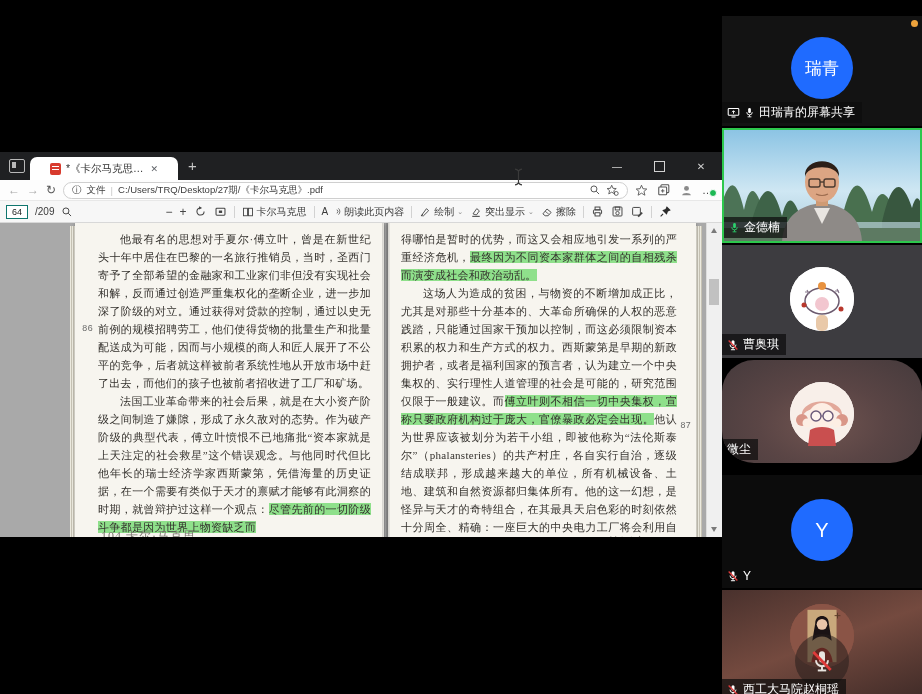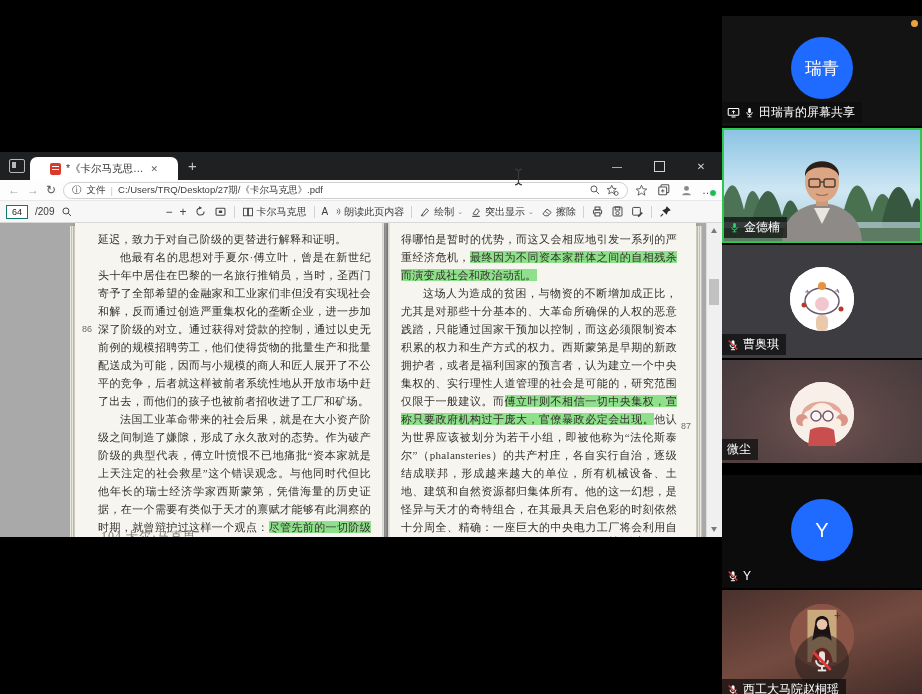--- a/index.html
+++ b/index.html
@@ -51,41 +51,41 @@
   .page.pr{left:318px;width:308px;padding:7px 19px 0 13px;}
   .edgeL{position:absolute;left:0;top:3px;width:5px;height:336px;background:repeating-linear-gradient(90deg,#eceadf 0 1px,#c6c2b4 1px 2px);}
   .edgeR{position:absolute;left:626px;top:3px;width:6px;height:336px;background:repeating-linear-gradient(90deg,#eceadf 0 1px,#c6c2b4 1px 2px);}
   .spine{position:absolute;left:312px;top:0;width:8px;height:340px;
          background:linear-gradient(90deg,rgba(0,0,0,.14),rgba(0,0,0,.03) 45%,rgba(0,0,0,.20) 60%,rgba(0,0,0,.05));z-index:3;}
   .bodytext{font-family:"Liberation Serif","DejaVu Serif",serif;font-size:11px;line-height:18px;
             text-align:justify;color:#33302c;letter-spacing:.3px;}
   .bodytext p{margin:0;}
   .bodytext p.ind{text-indent:2em;}
   .hl{background:#8fe08b;}
-  .mnum{position:absolute;font-size:9px;color:#6b6b6b;font-family:Liberation Sans, sans-serif;}
+  .mnum{position:absolute;font-size:9px;color:#6b6b6b;font-family:Liberation Mono, monospace;}
   .mnum.l{left:7px;top:101px;}
   .mnum.r{right:5px;top:198px;}
   .pfoot{position:absolute;font-size:12px;color:#7a776f;font-family:"Liberation Serif",serif;letter-spacing:1px;}
   .pfoot.l{left:26px;top:305px;}
   .pfoot.r{right:24px;top:311px;}
   
   .vscroll{position:absolute;right:0;top:0;width:15px;height:314px;background:#f0f0f0;border-left:1px solid #ddd;}
   .varrow{position:absolute;left:4px;width:0;height:0;border-left:3.5px solid transparent;border-right:3.5px solid transparent;}
   .varrow.up{top:5px;border-bottom:5px solid #7a7a7a;}
   .varrow.dn{bottom:5px;border-top:5px solid #7a7a7a;}
   .vthumb{position:absolute;left:2px;top:56px;width:10px;height:26px;background:#c1c1c1;}
   
   .ibeam{position:absolute;left:514px;top:168px;width:9px;height:18px;z-index:50;}
   
   .sidebar{position:absolute;left:722px;top:16px;width:200px;height:694px;background:#000;}
   .tile{position:absolute;left:0;width:200px;overflow:hidden;background:#151515;}
   .t1{top:0;height:110px;background:#131313;}
   .t2{top:112px;height:115px;box-sizing:border-box;border:2px solid #2dc84d;background:#3a5a44;}
   .t3{top:229px;height:113px;background:#3d3c40;}
-  .t4{top:344px;height:103px;background:radial-gradient(ellipse at 50% 62%,#705450 0%,#5a4545 45%,#453a3c 100%);}
+  .t4{top:344px;height:103px;background:radial-gradient(ellipse at 50% 62%,#705450 0%,#5a4545 45%,#453a3c 100%);border-radius:32px;}
   .t5{top:459px;height:113px;background:#0c0c0c;}
   .t6{top:574px;height:113px;background:linear-gradient(160deg,#49312d,#744a3f 48%,#3e2a27);}
   .avatar{position:absolute;left:50%;transform:translateX(-50%);border-radius:50%;display:flex;align-items:center;justify-content:center;}
   .avatar.blue{width:62px;height:62px;background:#1f6bff;color:#fff;}
   .t1 .avatar{top:21px;font-size:17px;}
   .t5 .avatar{top:24px;font-size:20px;}
   .avatar.img{width:64px;height:64px;background:#fff;top:22px;}
   .t6 .avatar.img{top:14px;background:#8a5446;}
   .namelabel{position:absolute;left:0;bottom:3px;background:rgba(12,12,12,.72);color:#fff;font-size:12px;
              padding:2px 7px 2px 5px;display:flex;align-items:center;gap:4px;max-width:190px;white-space:nowrap;}
@@ -302,21 +302,20 @@
           <use href="#sym-pin"></use>
         </svg>
     </div>
 
     <div class="pdfcontent">
       <div class="book">
         <div class="edgeL"></div>
         <div class="edgeR"></div>
         <div class="page pl">
           <div class="bodytext">
-              <p><span>延迟，致力于对自己阶级的更替进行解释和证明。</span></p>
               <p class="ind"><span>他最有名的思想对手夏尔·傅立叶，曾是在新世纪头十年中居住在巴黎的一名旅行推销员，当时，圣西门寄予了全部希望的金融家和工业家们非但没有实现社会和解，反而通过创造严重集权化的垄断企业，进一步加深了阶级的对立。通过获得对贷款的控制，通过以史无前例的规模招聘劳工，他们使得货物的批量生产和批量配送成为可能，因而与小规模的商人和匠人展开了不公平的竞争，后者就这样被前者系统性地从开放市场中赶了出去，而他们的孩子也被前者招收进了工厂和矿场。</span></p>
               <p class="ind"><span>法国工业革命带来的社会后果，就是在大小资产阶级之间制造了嫌隙，形成了永久敌对的态势。作为破产阶级的典型代表，傅立叶愤恨不已地痛批“资本家就是上天注定的社会救星”这个错误观念。与他同时代但比他年长的瑞士经济学家西斯蒙第，凭借海量的历史证据，在一个需要有类似于天才的禀赋才能够有此洞察的时期，就曾辩护过这样一个观点：</span><span class="hl">尽管先前的一切阶级斗争都是因为世界上物资缺乏而</span></p>
             </div>
           <span class="mnum l">86</span>
           <span class="pfoot l">104 卡尔·马克思</span>
         </div>
         <div class="page pr">
           <div class="bodytext">
               <p><span>得哪怕是暂时的优势，而这又会相应地引发一系列的严重经济危机，</span><span class="hl">最终因为不同资本家群体之间的自相残杀而演变成社会和政治动乱。</span></p>
               <p class="ind"><span>这场人为造成的贫困，与物资的不断增加成正比，尤其是对那些十分基本的、大革命所确保的人权的恶意践踏，只能通过国家干预加以控制，而这必须限制资本积累的权力和生产方式的权力。西斯蒙第是早期的新政拥护者，或者是福利国家的预言者，认为建立一个中央集权的、实行理性人道管理的社会是可能的，研究范围仅限于一般建议。而</span><span class="hl">傅立叶则不相信一切中央集权，宣称只要政府机构过于庞大，官僚暴政必定会出现。</span><span>他认为世界应该被划分为若干小组，即被他称为“法伦斯泰尔”（phalansteries）的共产村庄，各自实行自治，逐级结成联邦，形成越来越大的单位，所有机械设备、土地、建筑和自然资源都归集体所有。他的这一幻想，是怪异与天才的奇特组合，在其最具天启色彩的时刻依然十分周全、精确：一座巨大的中央电力工厂将会利用自身发的电力，完成整个共产村庄所有机械的工作；福利必须在劳</span></p>

